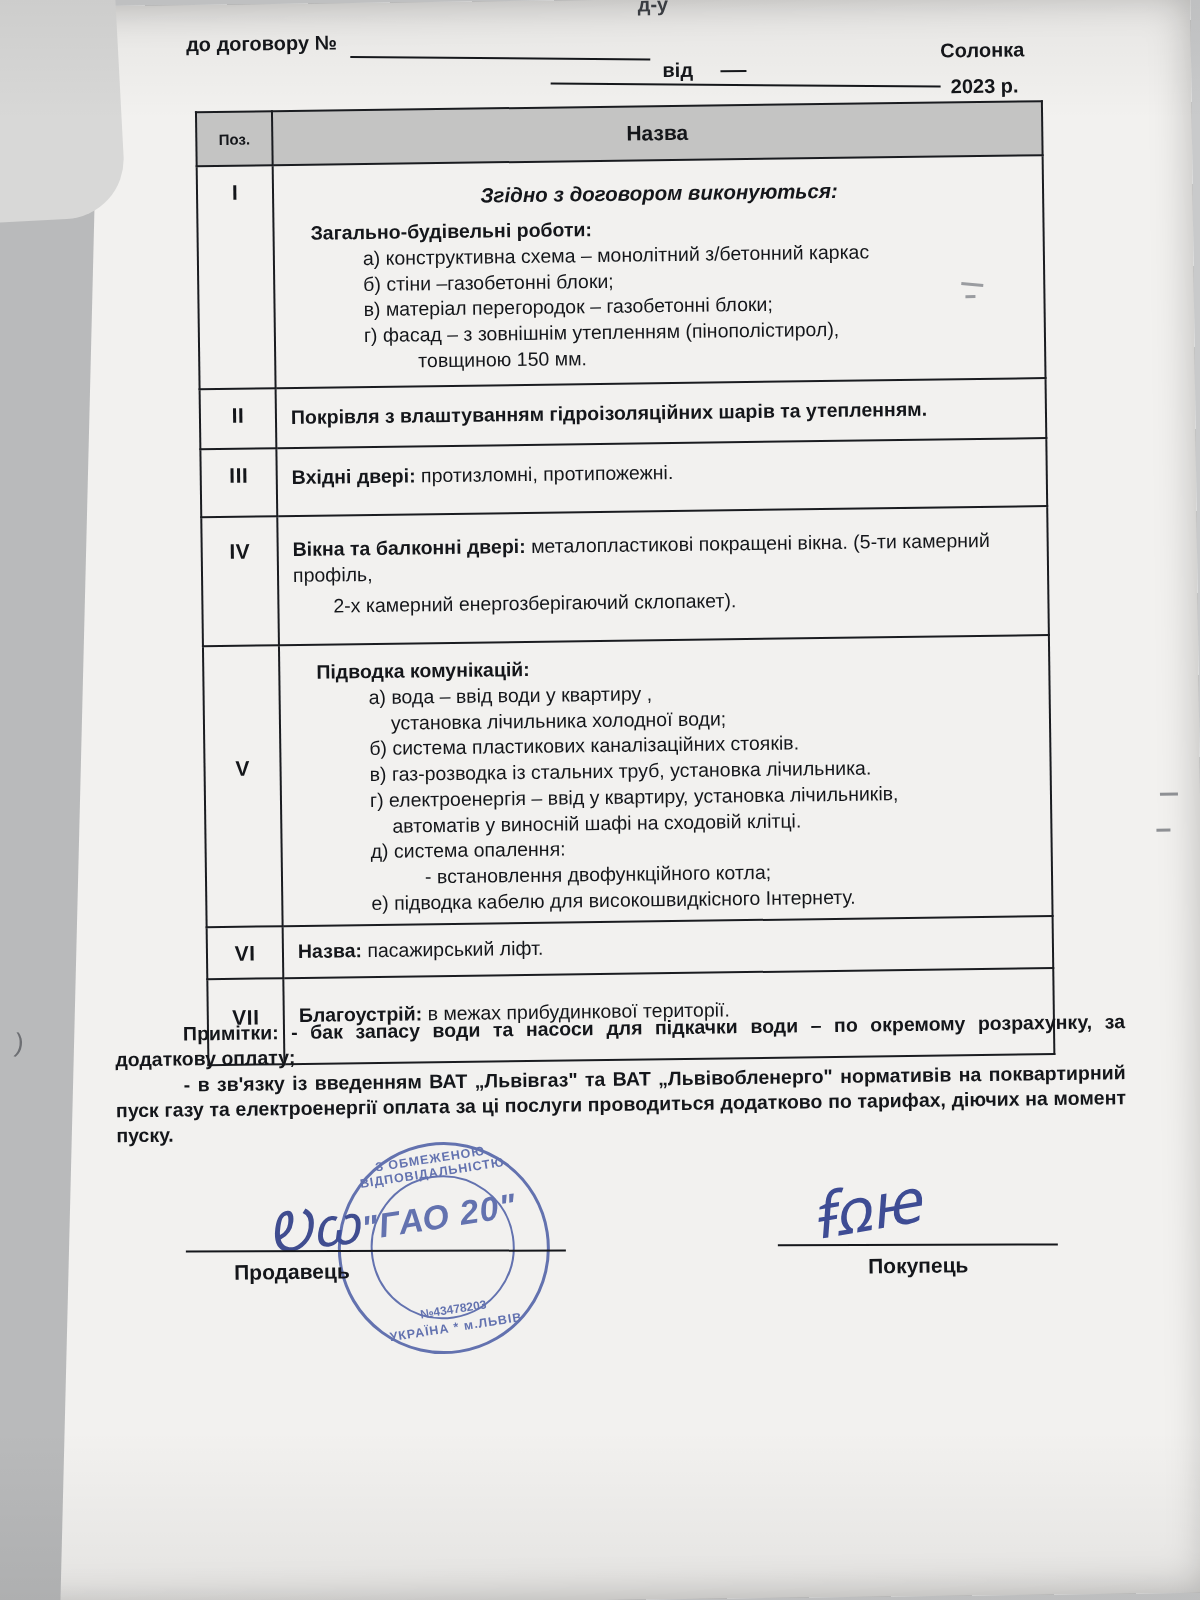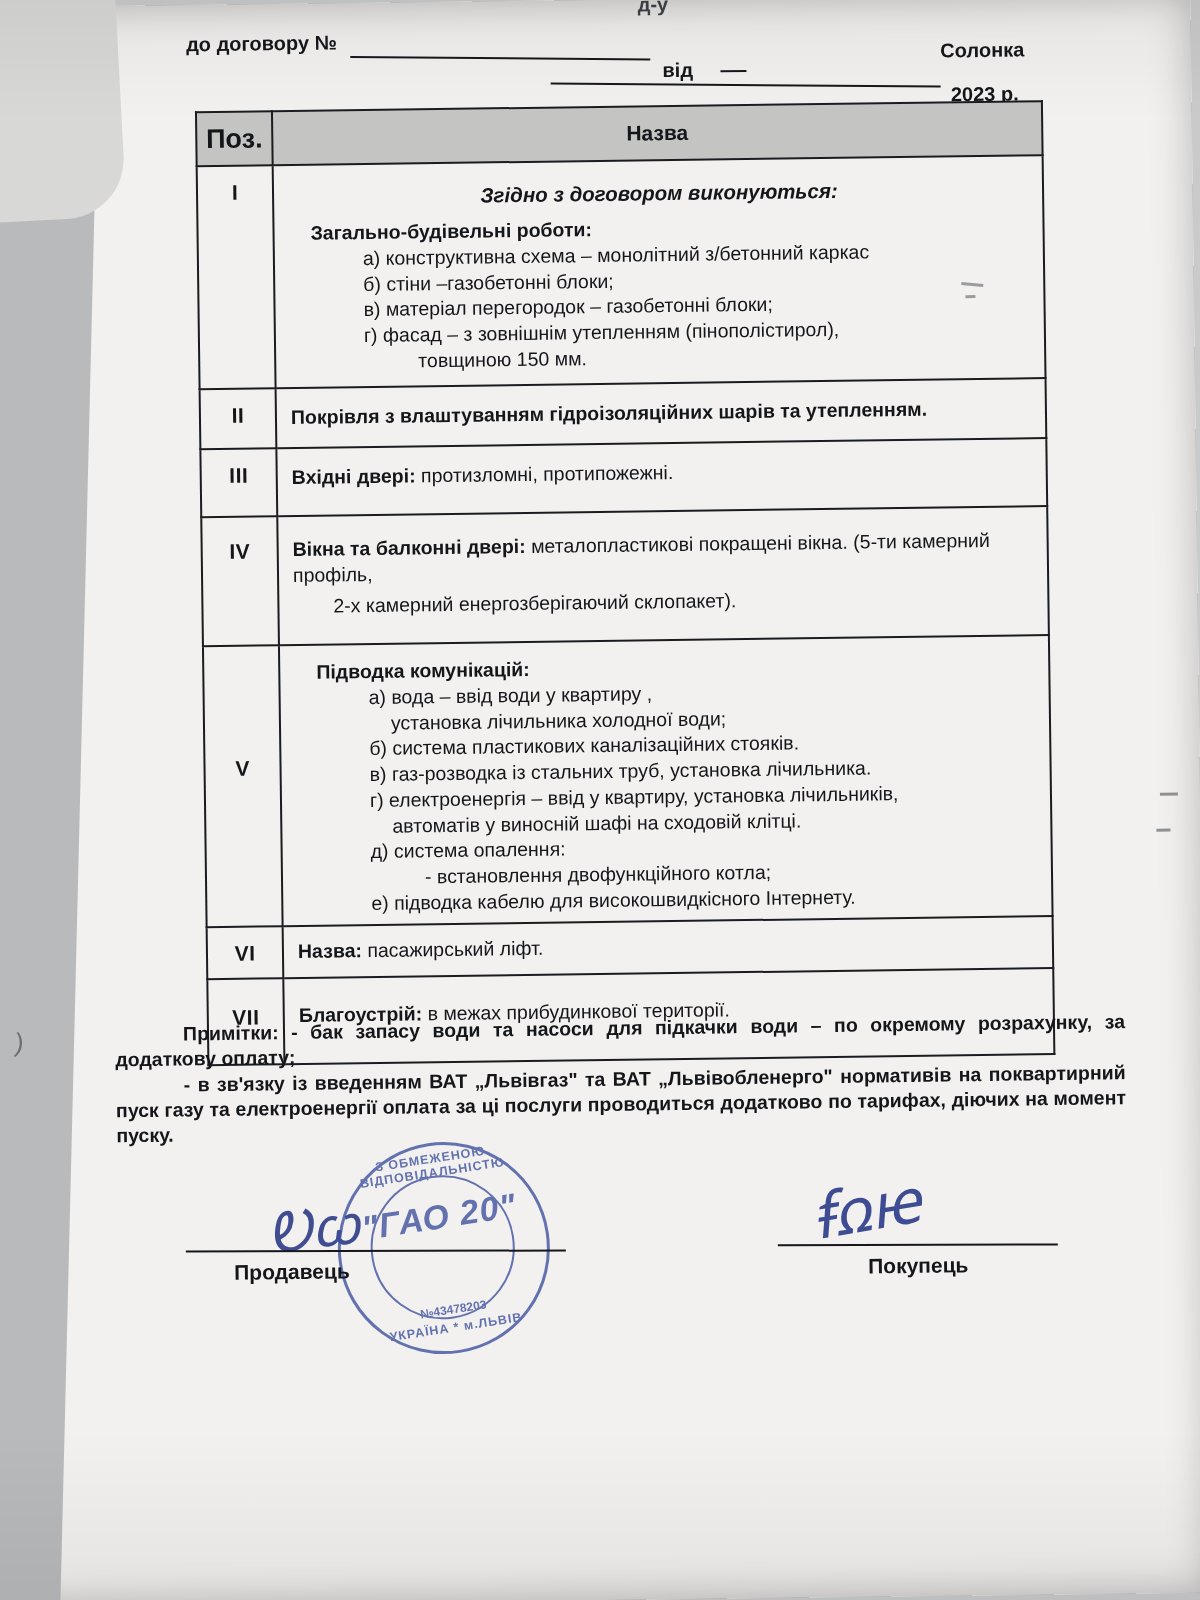--- a/index.html
+++ b/index.html
@@ -41,39 +41,39 @@
   .top-line{
     position:absolute;
     font-size:20px;font-weight:bold;
     white-space:nowrap;
   }
   #hdr-contract{left:196px;top:28px;}
   #hdr-rule1{position:absolute;left:360px;top:56px;width:300px;height:2px;background:#15171b;transform:rotate(1.2deg);}
   #hdr-vid{left:672px;top:60px;}
   #hdr-rule2{position:absolute;left:560px;top:86px;width:390px;height:2px;background:#15171b;transform:rotate(1.2deg);}
   #hdr-dash{position:absolute;left:730px;top:72px;width:26px;height:2px;background:#15171b;}
-  #hdr-year{left:960px;top:88px;}
+  #hdr-year{left:960px;top:80px;}
   #hdr-city{left:950px;top:44px;}
   #hdr-top-frag{position:absolute;left:648px;top:-6px;font-size:20px;font-weight:bold;color:#3a3d42;}
 
   
   table{
     position:absolute;
     left:204px;top:106px;
     width:848px;
     border-collapse:collapse;
     table-layout:fixed;
   }
   table, td, th{border:2px solid #1a1c20;}
   td,th{vertical-align:top;padding:0;}
   .col-pos{width:76px;}
   th.hd{
     background:#c4c4c3;
     height:52px;
-    font-size:27px;font-weight:bold;
+    font-size:15px;font-weight:bold;
     text-align:center;
     vertical-align:middle;
   }
   th.hd.name{font-size:21px;}
   td.pos{
     text-align:center;
     font-size:21px;font-weight:bold;
     padding-top:14px;
     letter-spacing:.5px;
   }

